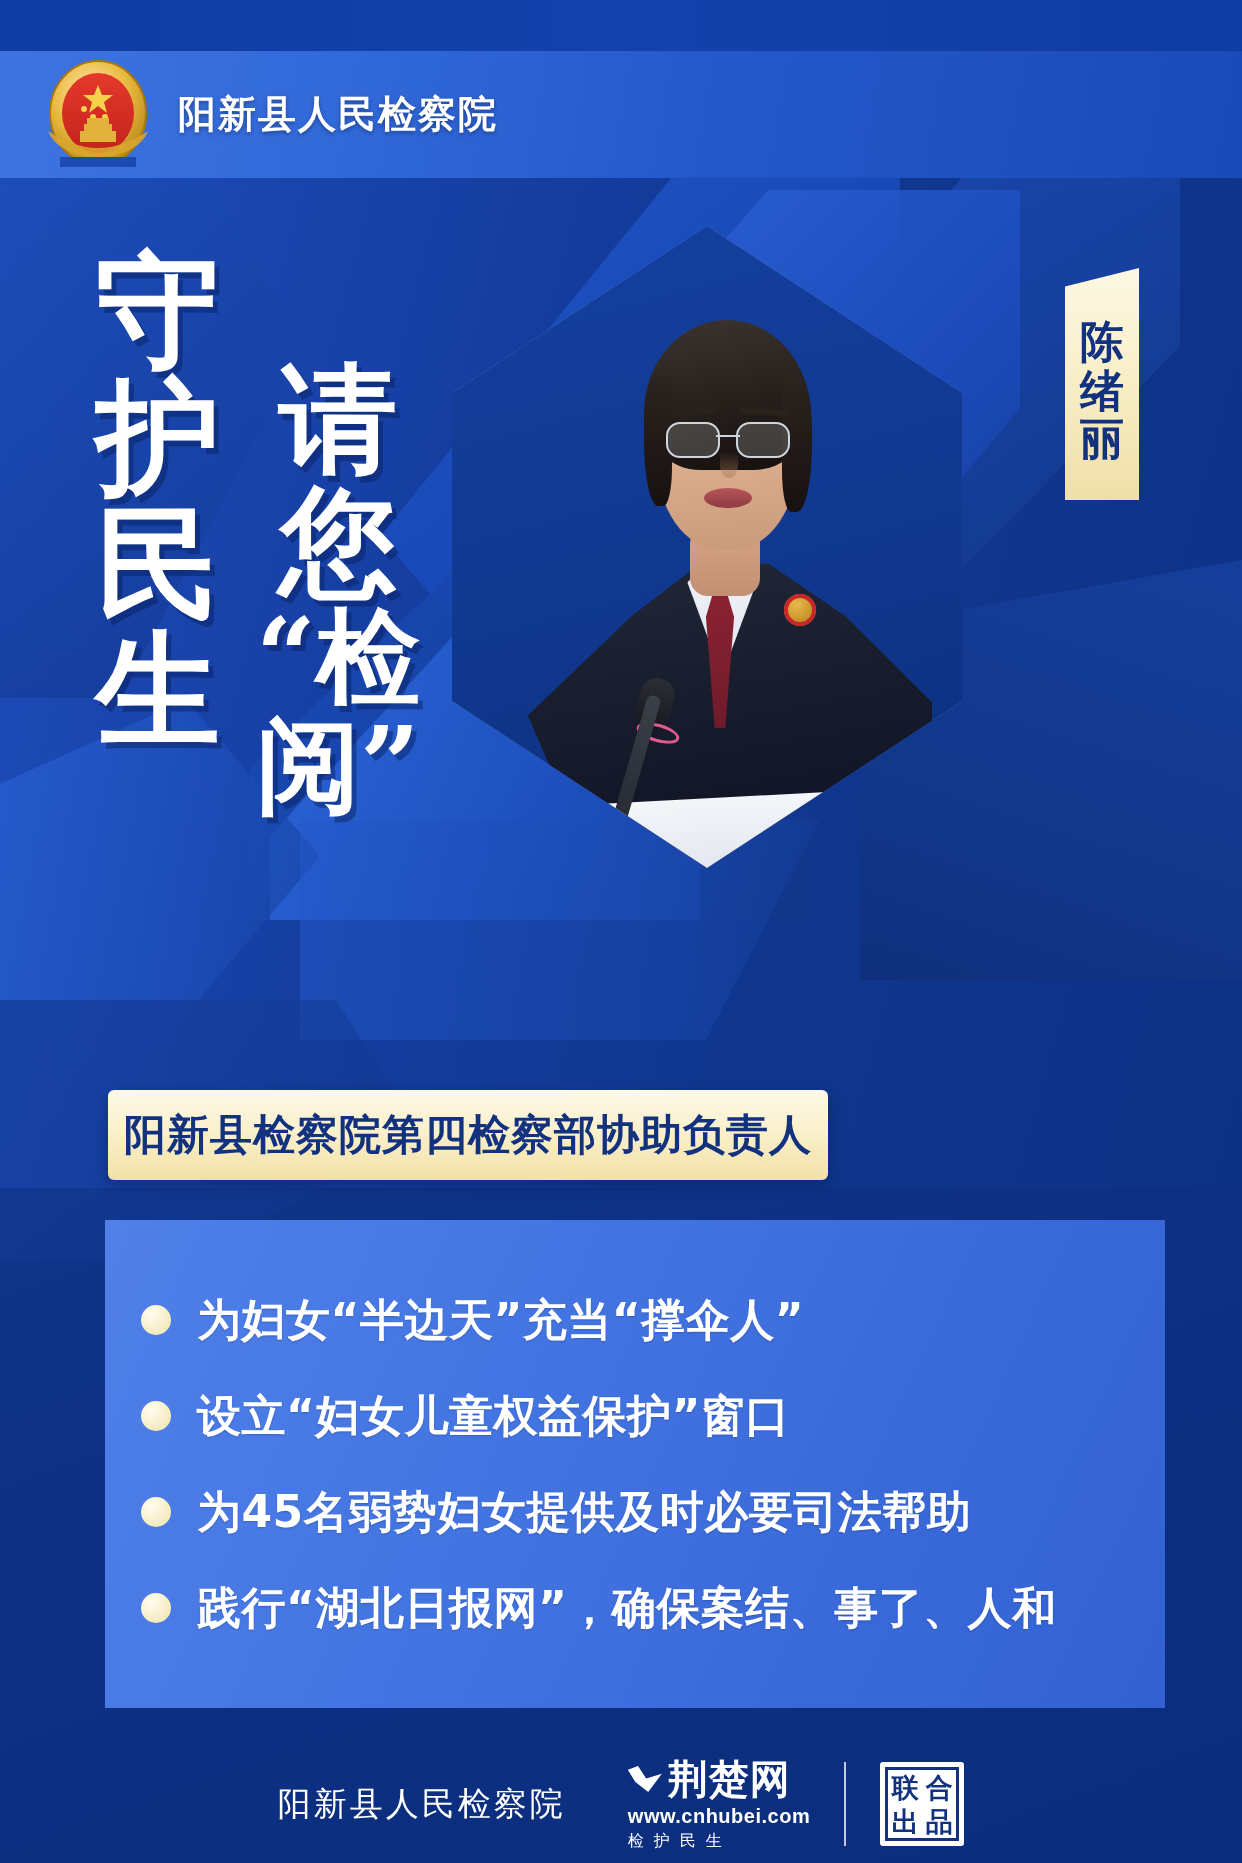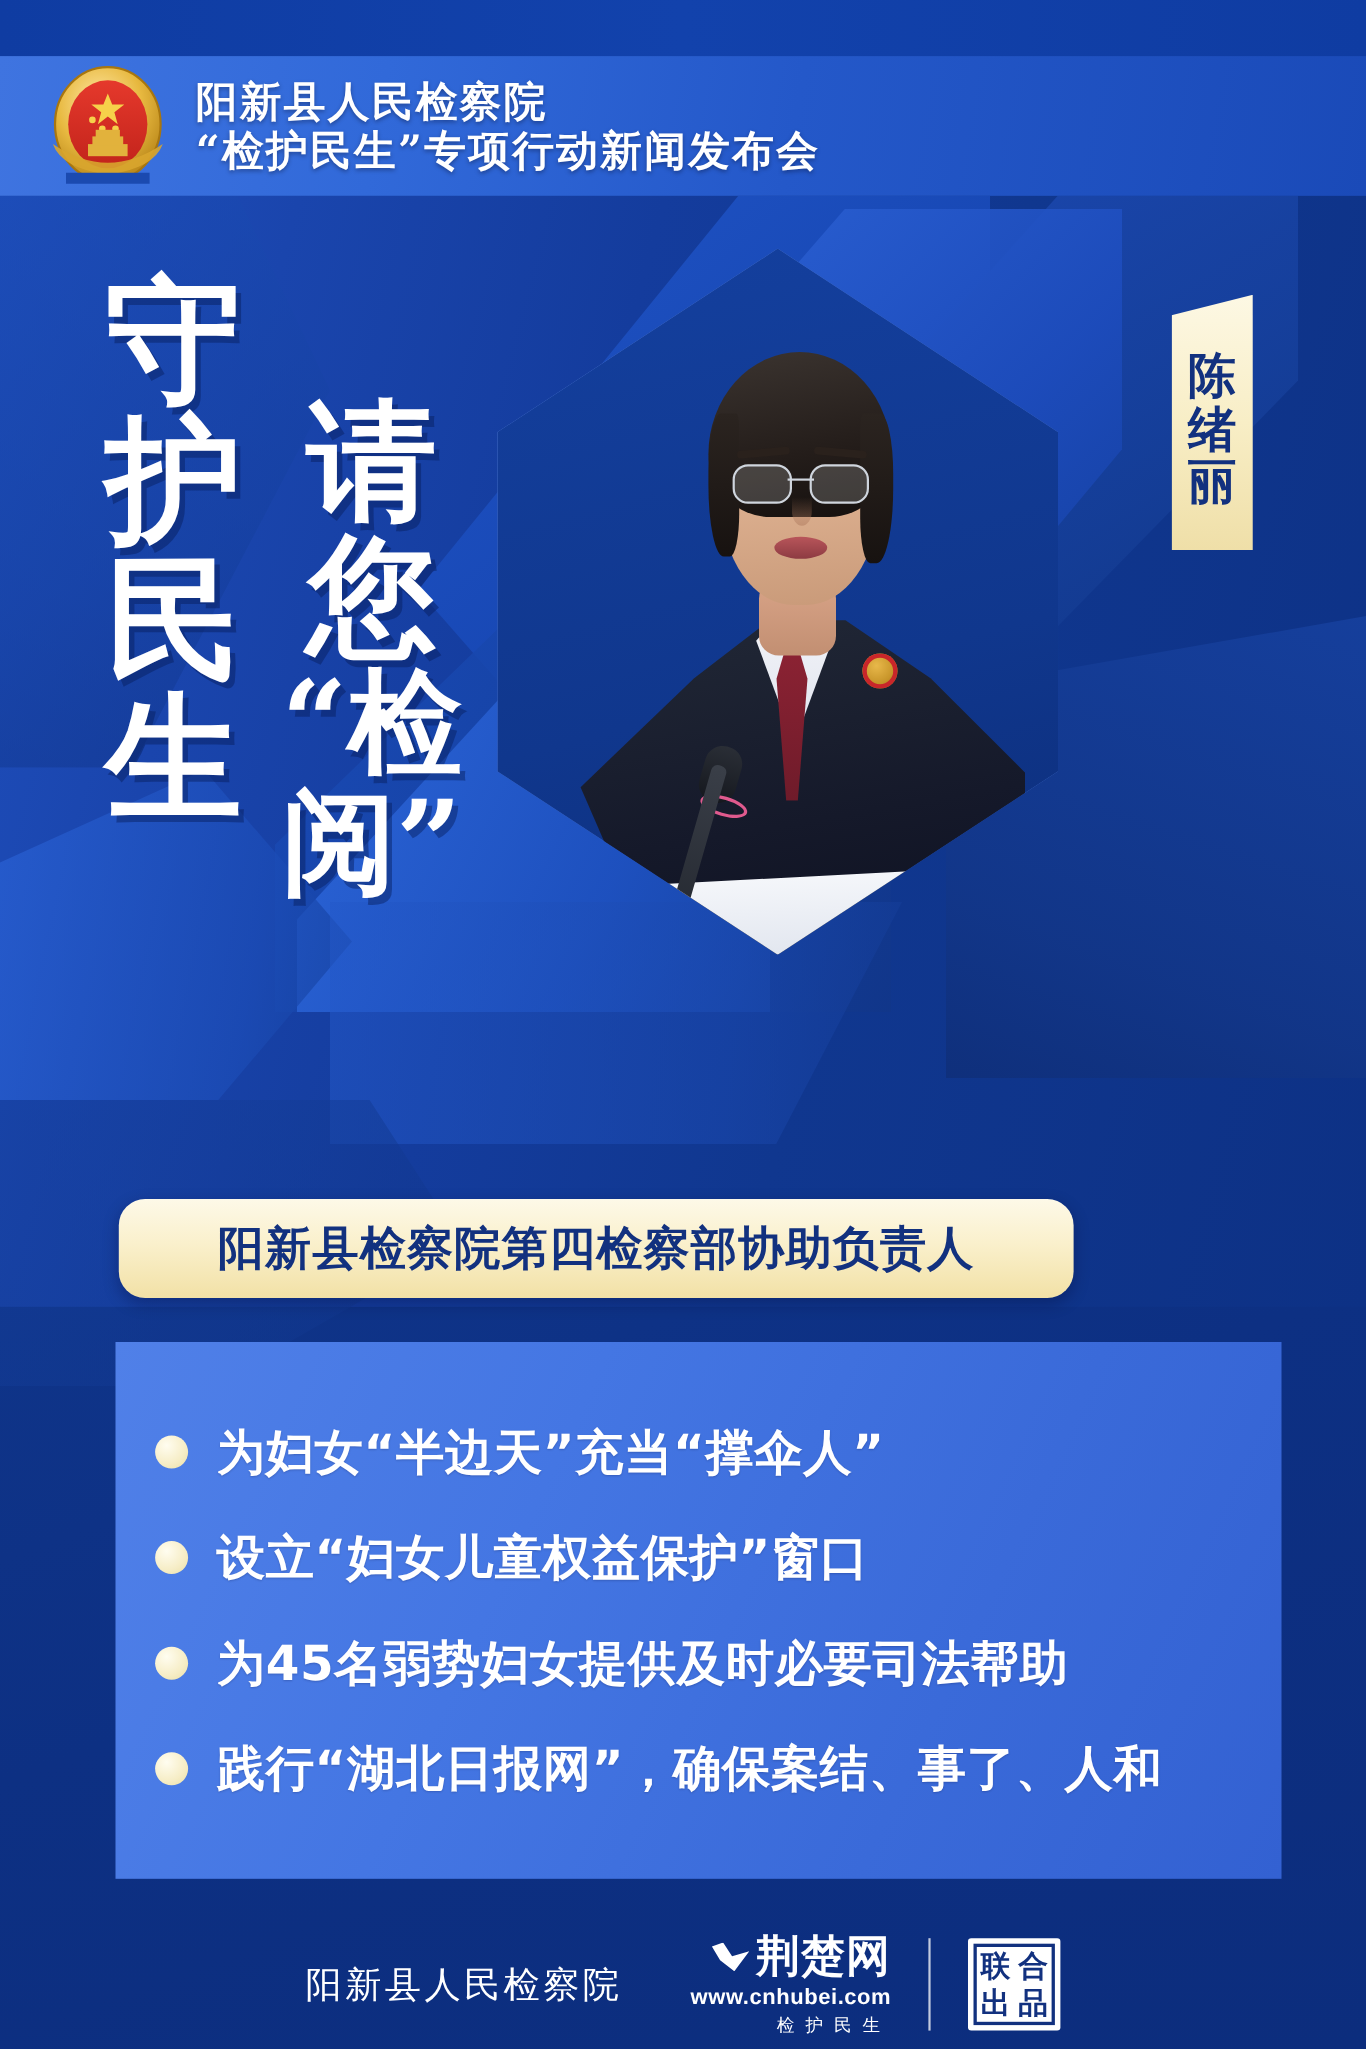--- a/index.html
+++ b/index.html
@@ -237,23 +237,23 @@
     display:flex;flex-direction:column;align-items:center;justify-content:center;
     padding-top:14px;box-sizing:border-box;
   }
   .name-banner span{
     color:#12317f;font-weight:bold;font-size:44px;line-height:1.1;
     font-family:"DejaVu Sans","Liberation Sans",sans-serif;
   }
 
   
   .pos-banner{
-    position:absolute;left:108px;top:1090px;width:868px;height:90px;
+    position:absolute;left:108px;top:1090px;width:720px;height:90px;
     background:linear-gradient(180deg,#fdf9e8 0%,#faf0cc 45%,#f2e1a6 100%);
-    border-radius:24px;
+    border-radius:6px;
     box-shadow:0 5px 14px rgba(0,0,40,.28);
     display:flex;align-items:center;justify-content:center;
   }
   .pos-banner span{
     color:#12317f;font-weight:bold;font-size:42px;letter-spacing:1px;
     font-family:"DejaVu Sans","Liberation Sans",sans-serif;
     white-space:nowrap;
   }
 
   
@@ -277,21 +277,21 @@
 
   
   .footer{
     position:absolute;left:0;top:1745px;width:1242px;height:118px;
     display:flex;align-items:center;justify-content:center;gap:0;
   }
   .f-org{
     color:#ffffff;font-size:33px;letter-spacing:3px;font-weight:normal;
     font-family:"DejaVu Sans","Liberation Sans",sans-serif;
   }
-  .f-logo{margin-left:62px;display:flex;flex-direction:column;align-items:flex-end;line-height:1;}
+  .f-logo{margin-left:62px;display:flex;flex-direction:column;align-items:flex-start;line-height:1;}
   .f-logo-main{
     color:#ffffff;font-size:40px;font-weight:bold;letter-spacing:1px;
     font-family:"DejaVu Serif","Liberation Serif",serif;
     display:flex;align-items:center;gap:6px;
   }
   .f-swoosh{
     width:34px;height:26px;display:inline-block;
     background:#ffffff;
     clip-path:polygon(0 14%,30% 0,54% 48%,100% 30%,60% 100%,22% 62%);
   }
@@ -355,21 +355,20 @@
         <circle cx="65" cy="60" r="3" fill="#f6d14a"></circle>
         <rect x="40" y="74" width="36" height="11" fill="#e2b23c"></rect>
         <rect x="44" y="67" width="28" height="8" fill="#e2b23c"></rect>
         <rect x="47" y="61" width="22" height="7" fill="#e2b23c"></rect>
         <path d="M8 74 q50 34 100 0 q-8 22 -50 28 q-42 -6 -50 -28z" fill="#d8a52e" opacity=".9"></path>
         <path d="M20 100 h76 v10 h-76z" fill="#1b4ab0"></path>
       </svg>
     </div>
     <div class="header-text">
       <div class="h-line">阳新县人民检察院</div>
-      <div class="h-line">“检护民生”专项行动新闻发布会</div>
     </div>
   </div>
 
   <div class="vtitle">
     <span>守</span>
     <span>护</span>
     <span>民</span>
     <span>生</span>
   </div>
 

